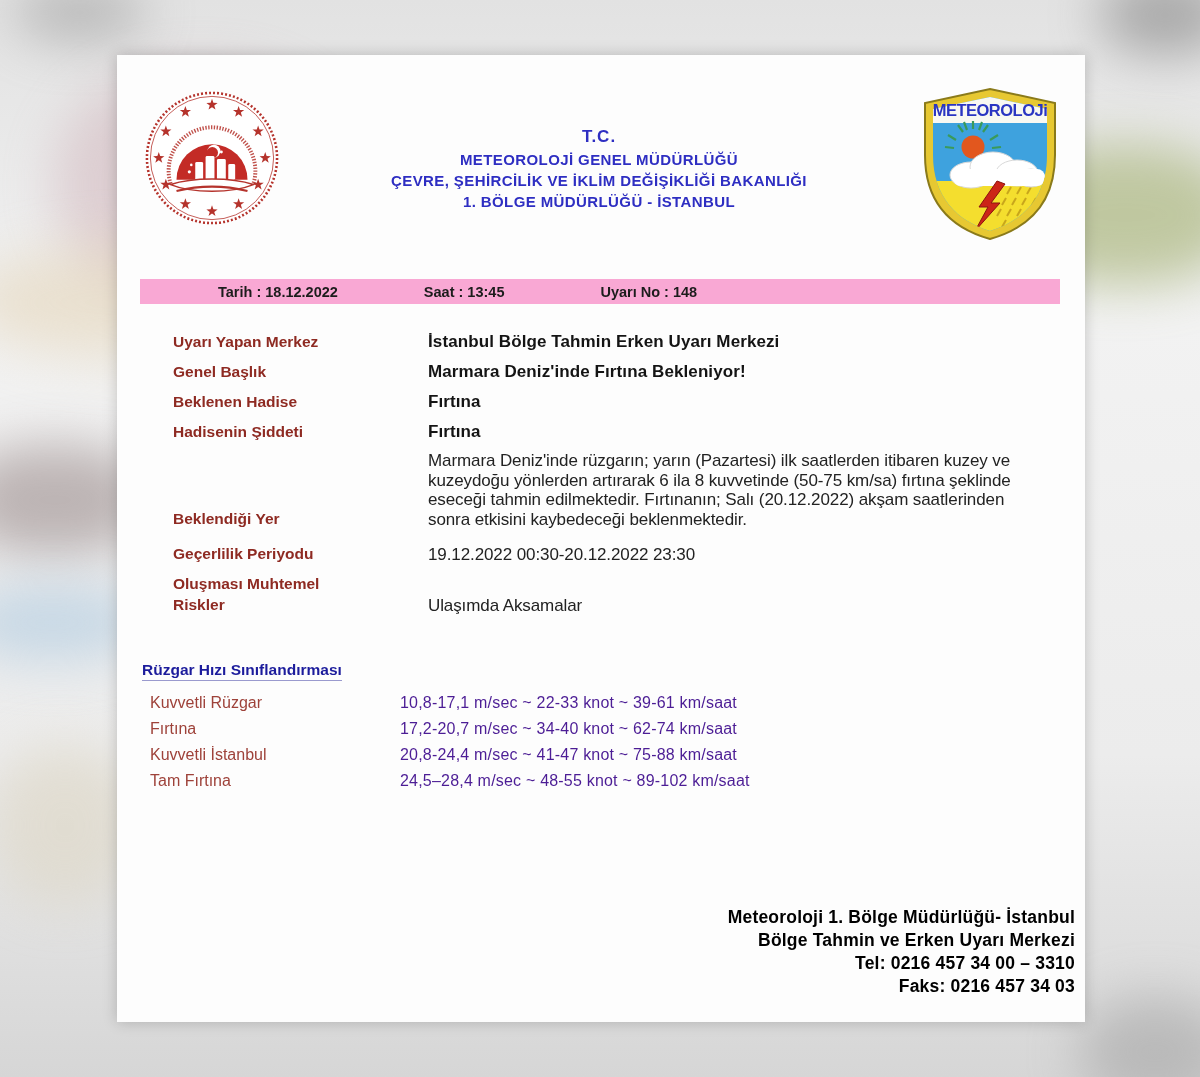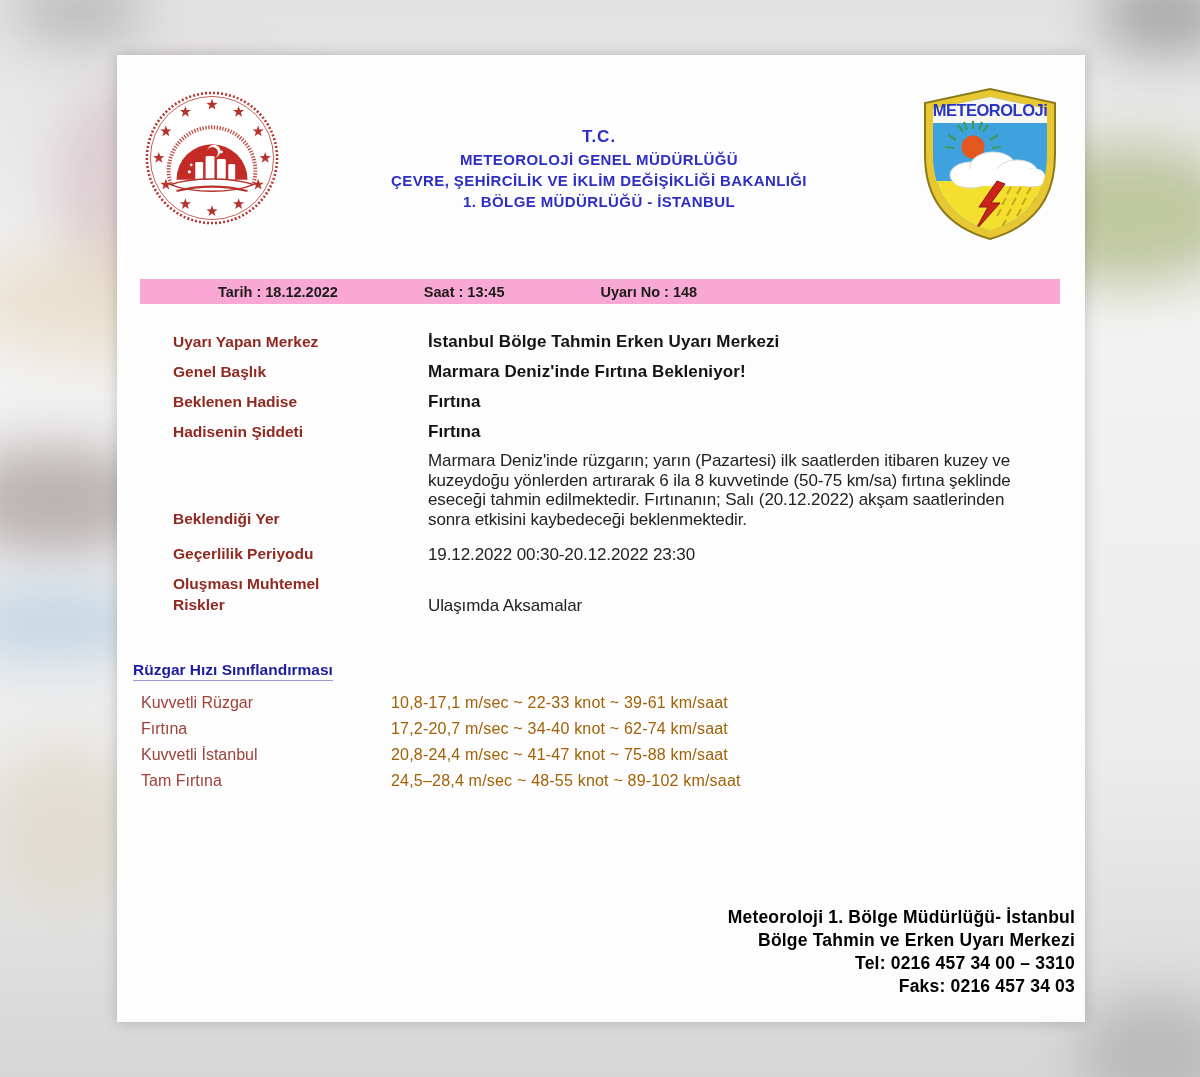--- a/index.html
+++ b/index.html
@@ -43,28 +43,28 @@
   
   .fields { margin-top:27px; }
   .field-row { display:flex; align-items:flex-end; padding-left:56px; margin-bottom:9px; }
   .f-label { width:255px; flex:none; color:#8e2a22; font-weight:bold; font-size:15.5px; line-height:21px; }
   .field-row.narrow .f-label { width:255px; padding-right:90px; }
   .f-value { width:618px; font-size:17px; font-weight:bold; color:#141414; line-height:21px; letter-spacing:.1px; }
   .field-row.plain .f-value { font-weight:normal; font-size:17px; line-height:19.5px; letter-spacing:-.1px; color:#222; }
   .field-row.para { margin-bottom:14px; }
 
   
-  .classification { margin-top:46px; padding-left:16px; }
+  .classification { margin-top:46px; padding-left:25px; }
   .cls-heading {
     display:inline-block; color:#1c1c9c; font-weight:bold; font-size:15.5px;
     border-bottom:1.5px solid #9a9ace; padding-bottom:1px; margin-bottom:12px;
   }
   .cls-row { display:flex; padding-left:8px; margin-bottom:7px; font-size:16px; line-height:19px; }
   .cls-label { width:250px; flex:none; color:#9e423a; }
-  .cls-value { color:#a16207; letter-spacing:.2px; }
+  .cls-value { color:#4c1d95; letter-spacing:.2px; }
 
   
   .footer {
     margin-top:116px; padding-right:10px; text-align:right;
     font-weight:bold; font-size:17.5px; line-height:23px; color:#000000; letter-spacing:.2px;
   }
 </style>
 </head>
 <body>
 

